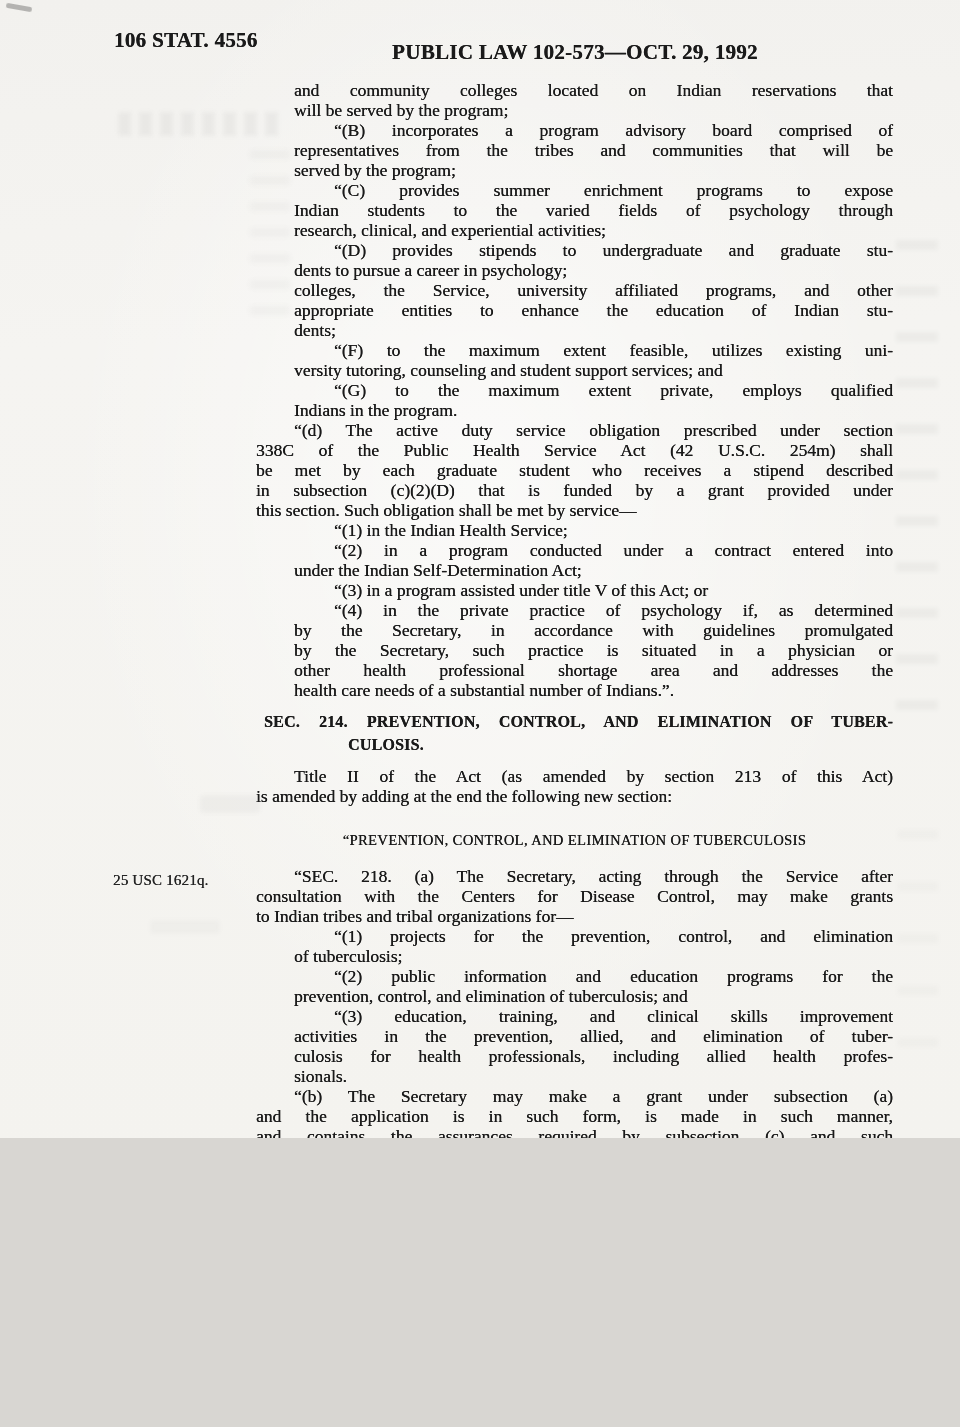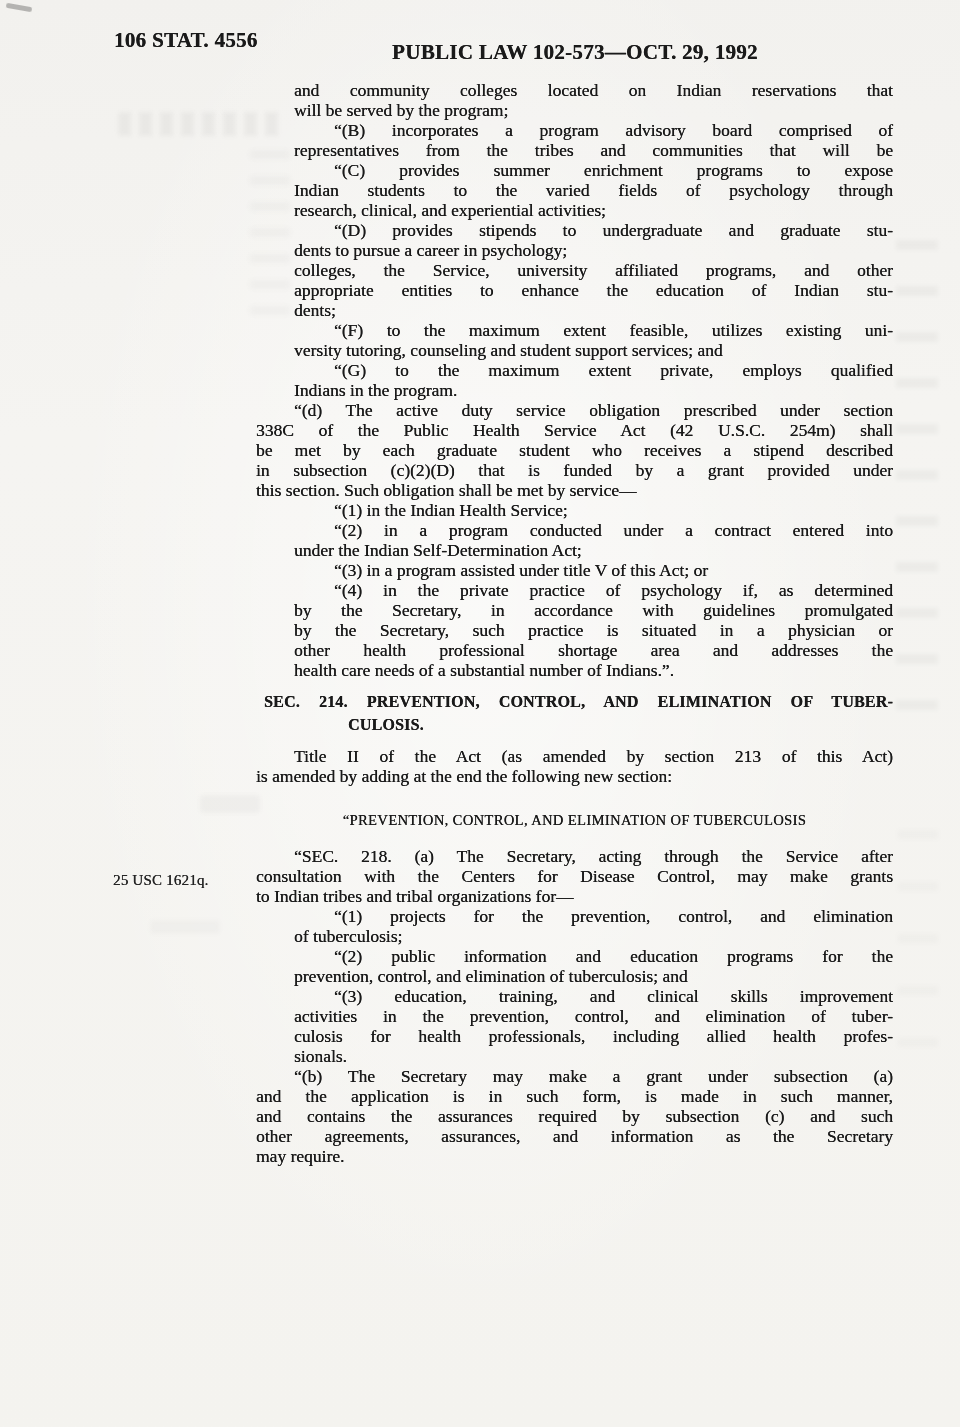--- a/index.html
+++ b/index.html
@@ -1,18 +1,18 @@
 <!DOCTYPE html>
 <html><head>
 <meta charset="utf-8">
 <style>
   html,body{margin:0;padding:0;background:#d8d6d2;}
   .page{
     position:relative;
-    width:960px;height:1427px;
+    width:960px;height:1138px;
     margin:0 auto;
     background:#f4f3f0;
     background-image:radial-gradient(ellipse at 50% 42%, rgba(255,255,255,.55) 0%, rgba(255,255,255,0) 62%),
                      linear-gradient(178deg, #f2f1ee 0%, #f5f4f1 30%, #f4f3ef 100%);
     overflow:hidden;
     font-family:"Liberation Serif","DejaVu Serif",serif;
     color:#1a1a1a;
   }
   
   .hdr{position:absolute;top:28px;left:0;width:960px;height:30px;}
@@ -77,20 +77,21 @@
     <span class="law">PUBLIC LAW 102-573—OCT. 29, 1992</span>
   </div>
 
   <div class="note">25 USC 1621q.</div>
 
   <div class="body">
       <div class="ln m1 j">and community colleges located on Indian reservations that</div>
       <div class="ln m1">will be served by the program;</div>
       <div class="ln m2 j">“(B) incorporates a program advisory board comprised of</div>
       <div class="ln m1 j">representatives from the tribes and communities that will be</div>
+      <div class="ln m1">served by the program;</div>
       <div class="ln m2 j">“(C) provides summer enrichment programs to expose</div>
       <div class="ln m1 j">Indian students to the varied fields of psychology through</div>
       <div class="ln m1">research, clinical, and experiential activities;</div>
       <div class="ln m2 j">“(D) provides stipends to undergraduate and graduate stu-</div>
       <div class="ln m1">dents to pursue a career in psychology;</div>
       <div class="ln m1 j">colleges, the Service, university affiliated programs, and other</div>
       <div class="ln m1 j">appropriate entities to enhance the education of Indian stu-</div>
       <div class="ln m1">dents;</div>
       <div class="ln m2 j">“(F) to the maximum extent feasible, utilizes existing uni-</div>
       <div class="ln m1">versity tutoring, counseling and student support services; and</div>
@@ -116,21 +117,21 @@
       <div class="ln m0">is amended by adding at the end the following new section:</div>
       <div class="ln ctr mt24">“PREVENTION, CONTROL, AND ELIMINATION OF TUBERCULOSIS</div>
       <div class="ln m1 j mt16">“SEC. 218. (a) The Secretary, acting through the Service after</div>
       <div class="ln m0 j">consultation with the Centers for Disease Control, may make grants</div>
       <div class="ln m0">to Indian tribes and tribal organizations for—</div>
       <div class="ln m2 j">“(1) projects for the prevention, control, and elimination</div>
       <div class="ln m1">of tuberculosis;</div>
       <div class="ln m2 j">“(2) public information and education programs for the</div>
       <div class="ln m1">prevention, control, and elimination of tuberculosis; and</div>
       <div class="ln m2 j">“(3) education, training, and clinical skills improvement</div>
-      <div class="ln m1 j">activities in the prevention, control, and elimination of tuber-</div>
+      <div class="ln m1 j">activities in the prevention, allied, and elimination of tuber-</div>
       <div class="ln m1 j">culosis for health professionals, including allied health profes-</div>
       <div class="ln m1">sionals.</div>
       <div class="ln m1 j">“(b) The Secretary may make a grant under subsection (a)</div>
       <div class="ln m0 j">and the application is in such form, is made in such manner,</div>
       <div class="ln m0 j">and contains the assurances required by subsection (c) and such</div>
       <div class="ln m0 j">other agreements, assurances, and information as the Secretary</div>
       <div class="ln m0">may require.</div>
     </div>
 
   <div class="art art-corner"></div>

